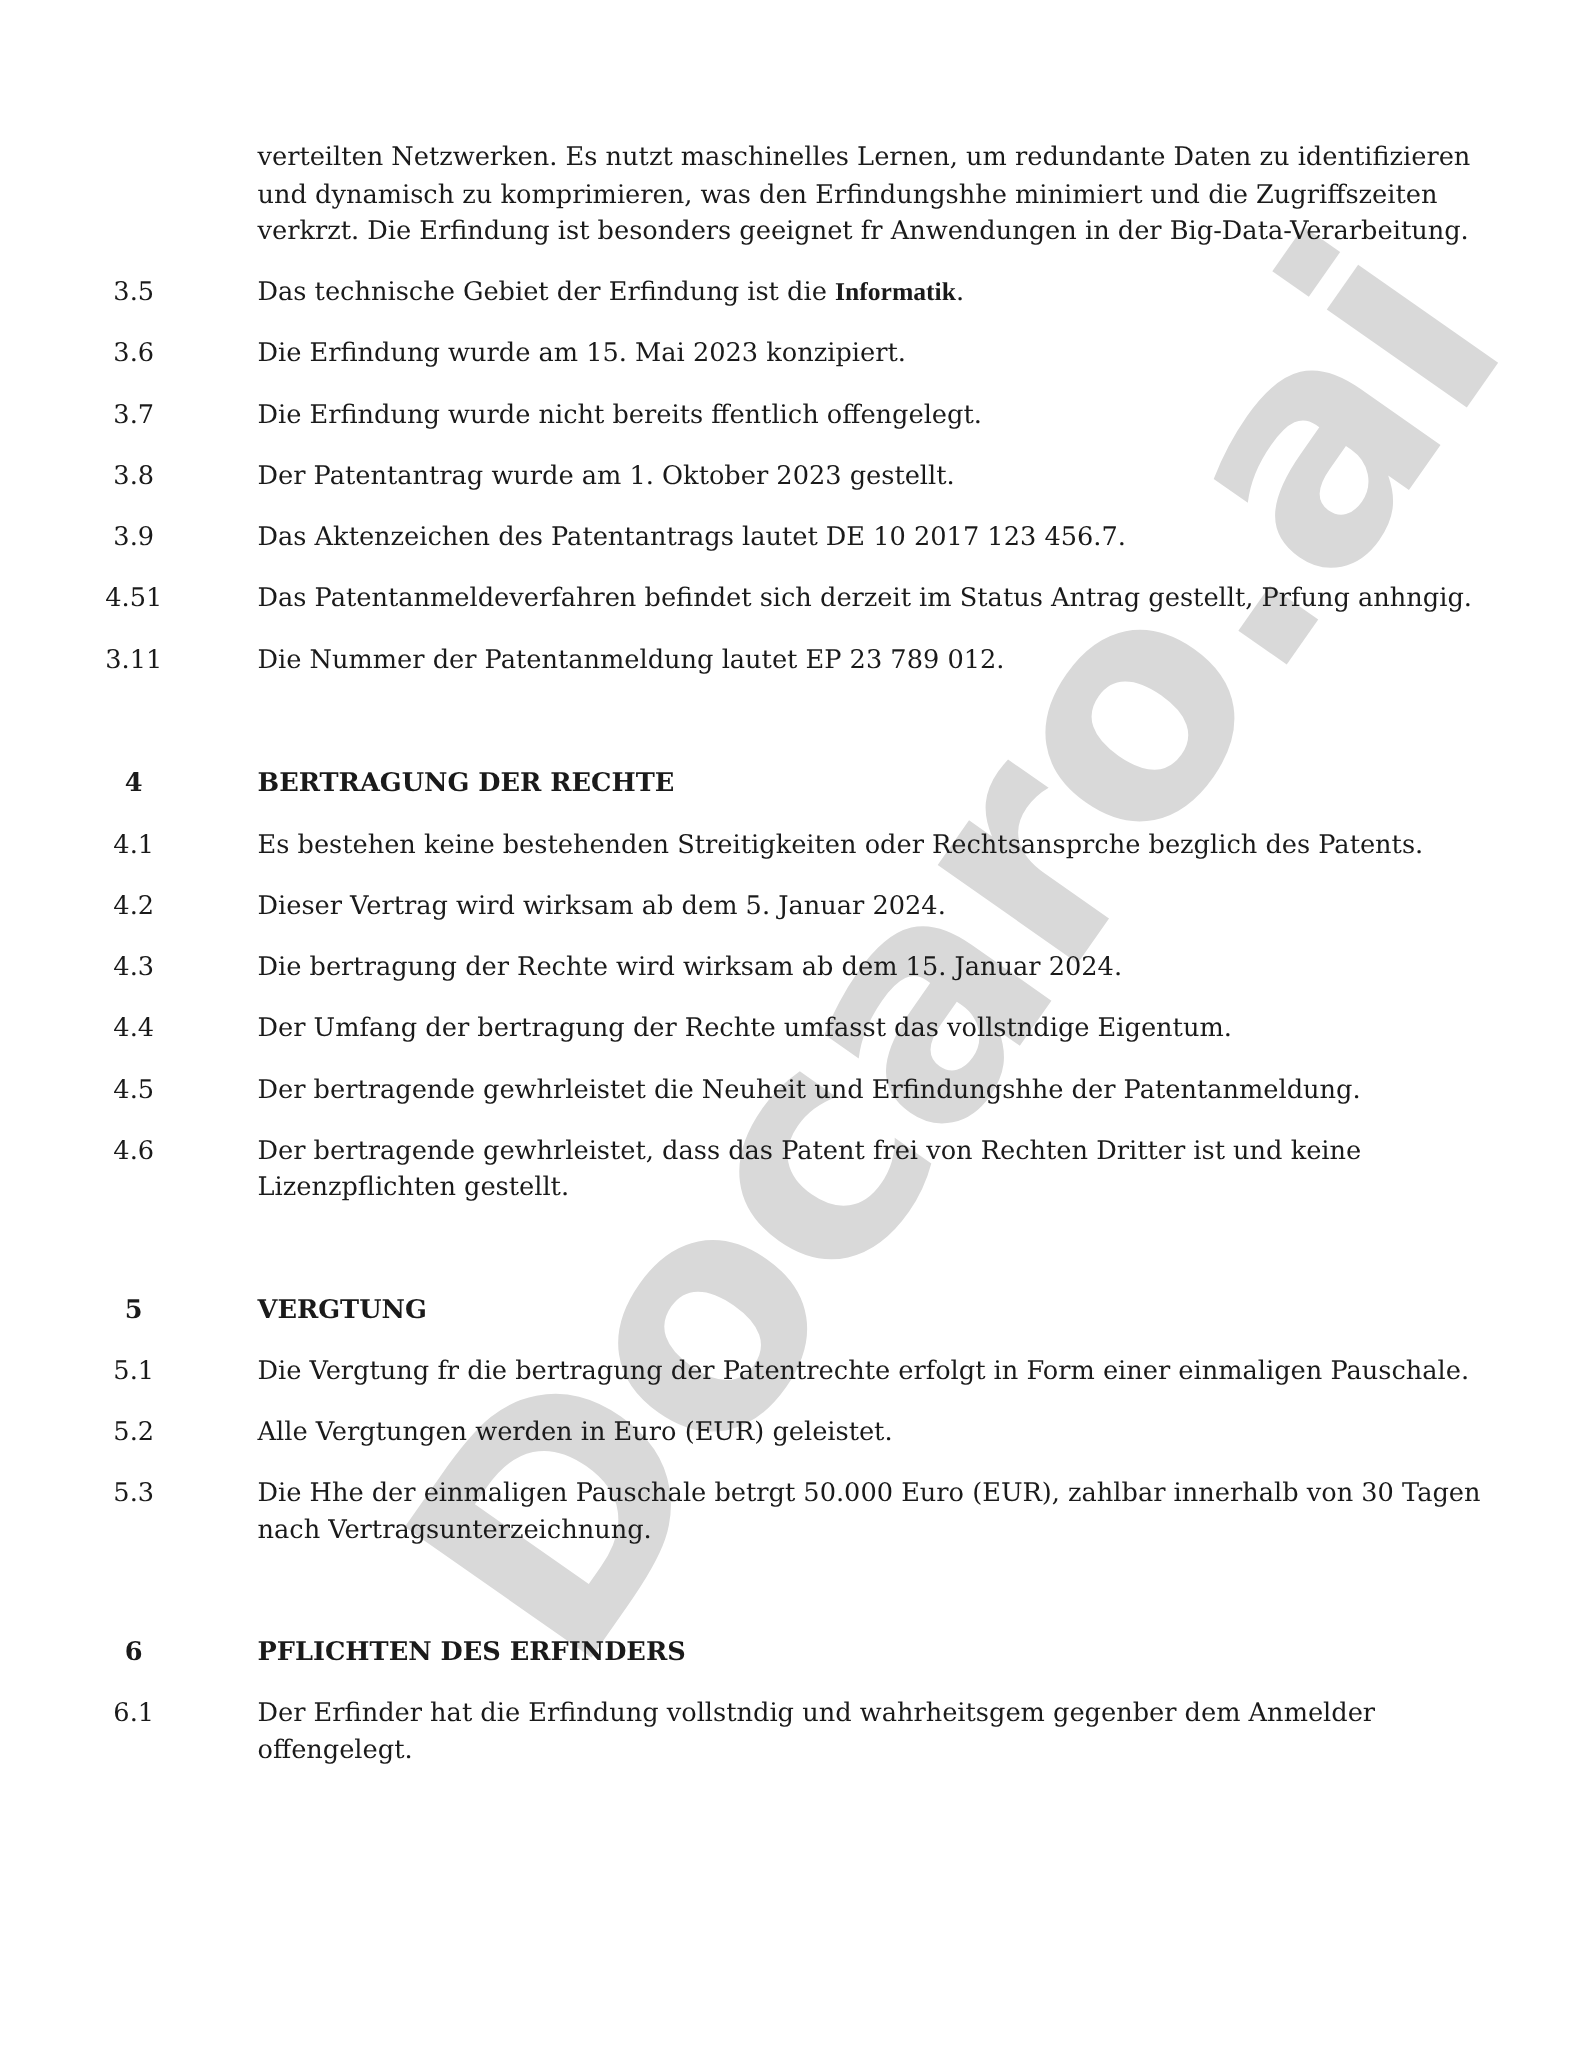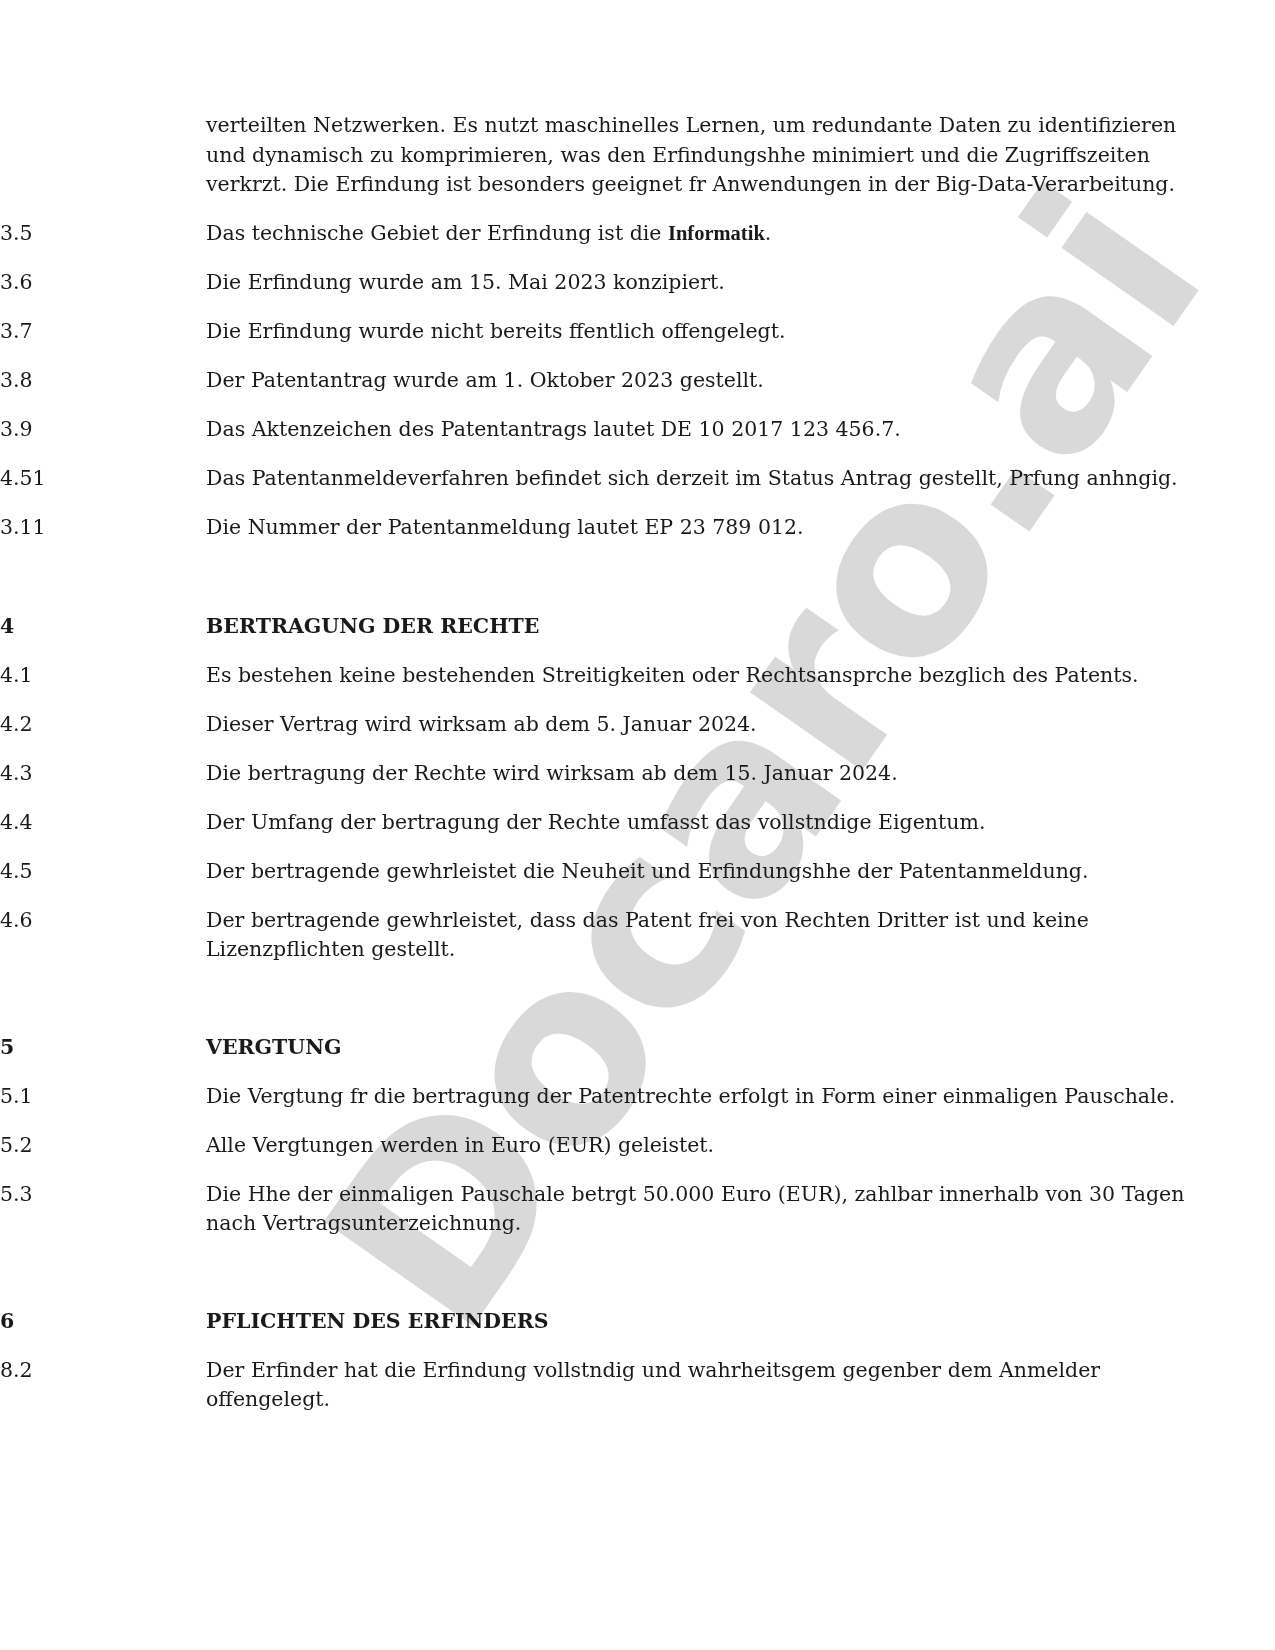--- a/index.html
+++ b/index.html
@@ -52,21 +52,22 @@
     .line {
       position: absolute;
       left: 0;
       width: 1275px;
       white-space: nowrap;
     }
     .num {
       position: absolute;
       width: 184px;
       left: 0;
-      text-align: left;
+      text-align: center;
+      padding-left: 15px;
     }
     .txt {
       position: absolute;
       left: 206px;
       white-space: nowrap;
     }
     .heading .num, .heading .txt {
       font-weight: bold;
     }
     b { font-weight: bold; font-family: Liberation Serif, serif; }
@@ -185,21 +186,21 @@
     <div class="line" style="top:1211px;">
       <span class="txt">nach Vertragsunterzeichnung.</span>
     </div>
 
     <div class="line heading" style="top:1309px;">
       <span class="num">6</span>
       <span class="txt">PFLICHTEN DES ERFINDERS</span>
     </div>
 
     <div class="line" style="top:1358px;">
-      <span class="num">8.2</span>
+      <span class="num">6.1</span>
       <span class="txt">Der Erfinder hat die Erfindung vollstndig und wahrheitsgem gegenber dem Anmelder</span>
     </div>
     <div class="line" style="top:1387px;">
       <span class="txt">offengelegt.</span>
     </div>
 
   </div>
 </div>
 
 </body></html>

